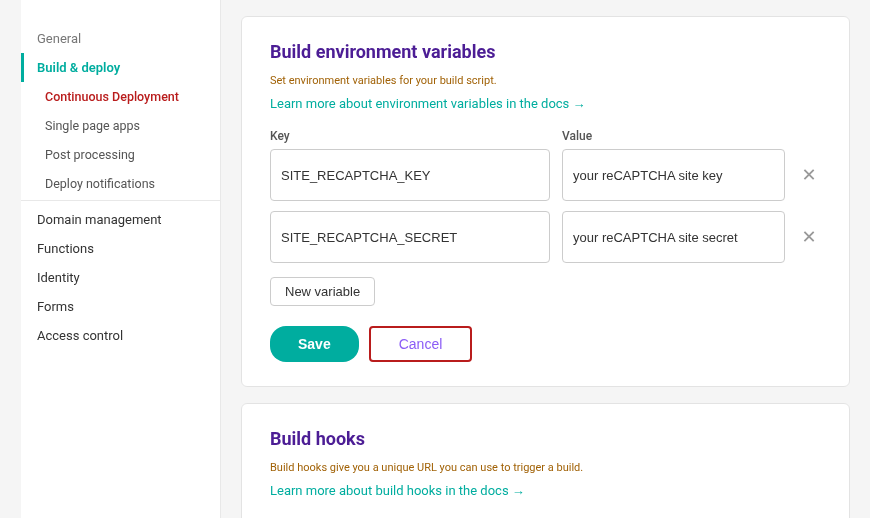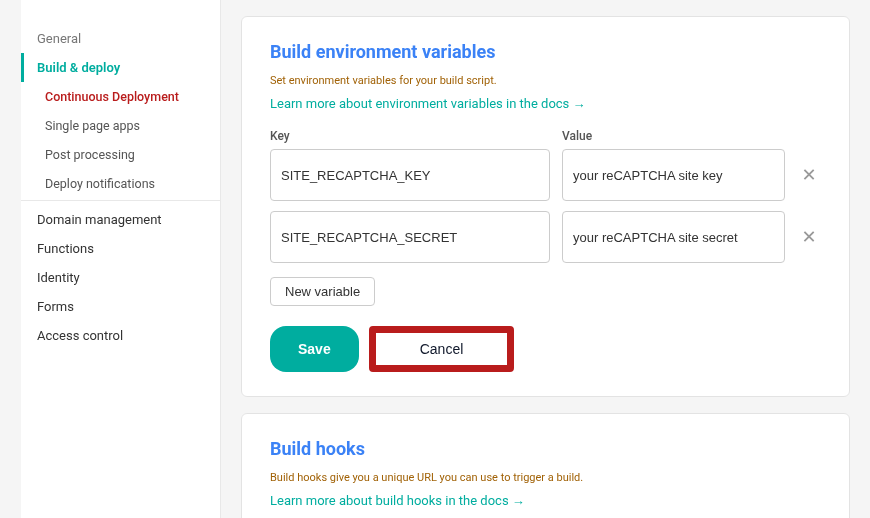--- a/index.html
+++ b/index.html
@@ -65,21 +65,21 @@
     .card {
       background: #fff;
       border-radius: 6px;
       border: 1px solid #e3e3e3;
       padding: 24px 28px;
     }
 
     .card-title {
       font-size: 18px;
       font-weight: 700;
-      color: #3b82f6;
+      color: #4c1d95;
       margin-bottom: 12px;
     }
 
     .card-desc {
       font-size: 11px;
       color: #a16207;
       margin-bottom: 6px;
     }
 
     .link-teal {
@@ -164,24 +164,24 @@
       border: none;
       border-radius: 16px;
       padding: 8px 28px;
       font-size: 14px;
       font-weight: 600;
       cursor: pointer;
     }
 
     .btn-cancel {
       background: #fff;
-      color: #0f172a;
-      border: 7px solid #b91c1c;
-      border-radius: 4px;
-      padding: 8px 44px;
+      color: #8b5cf6;
+      border: 2px solid #b91c1c;
+      border-radius: 4px;
+      padding: 8px 28px;
       font-size: 14px;
       cursor: pointer;
     }
 
     
     .add-hook-btn {
       background: #fff;
       border: 1px solid #ccc;
       border-radius: 4px;
       padding: 7px 16px;

